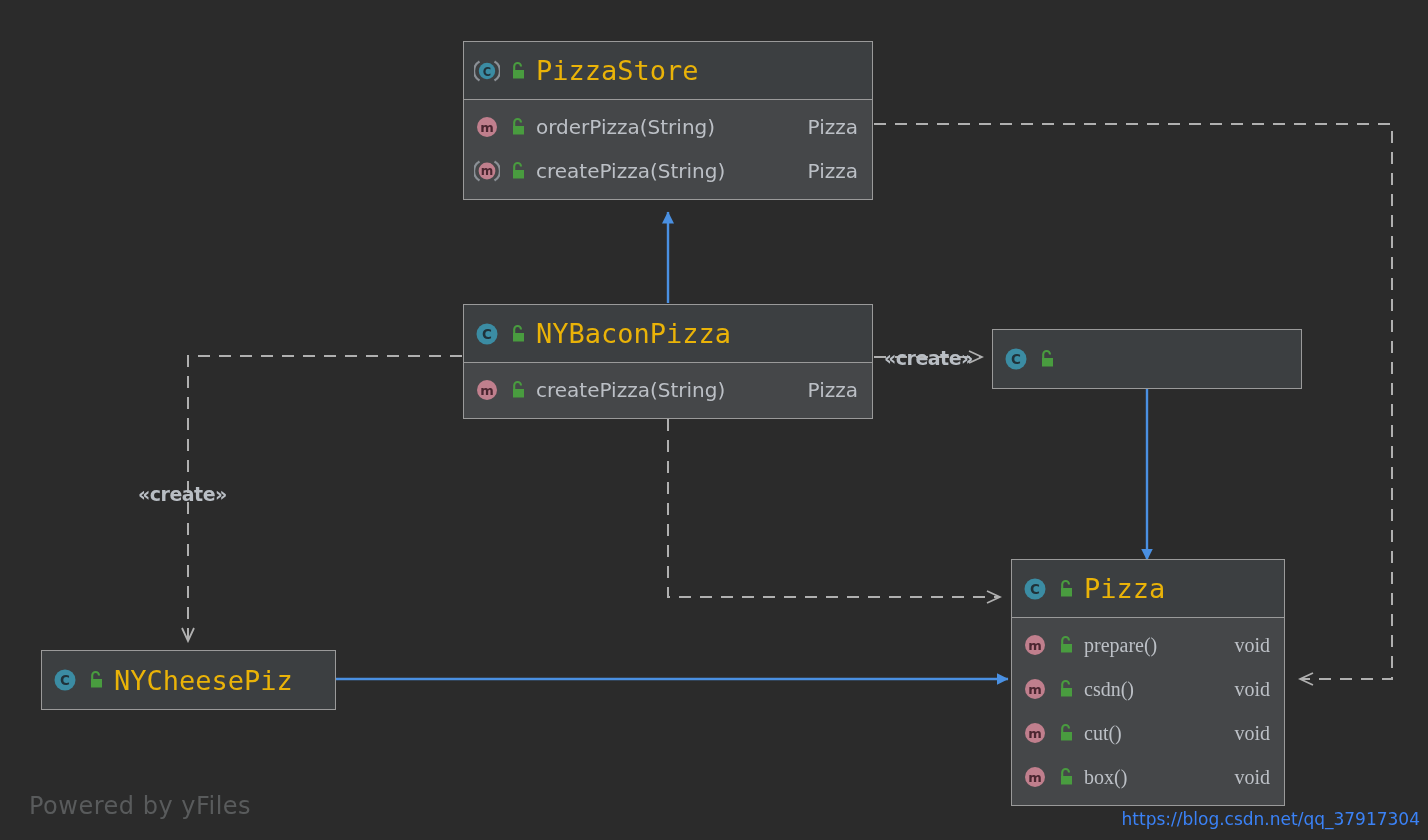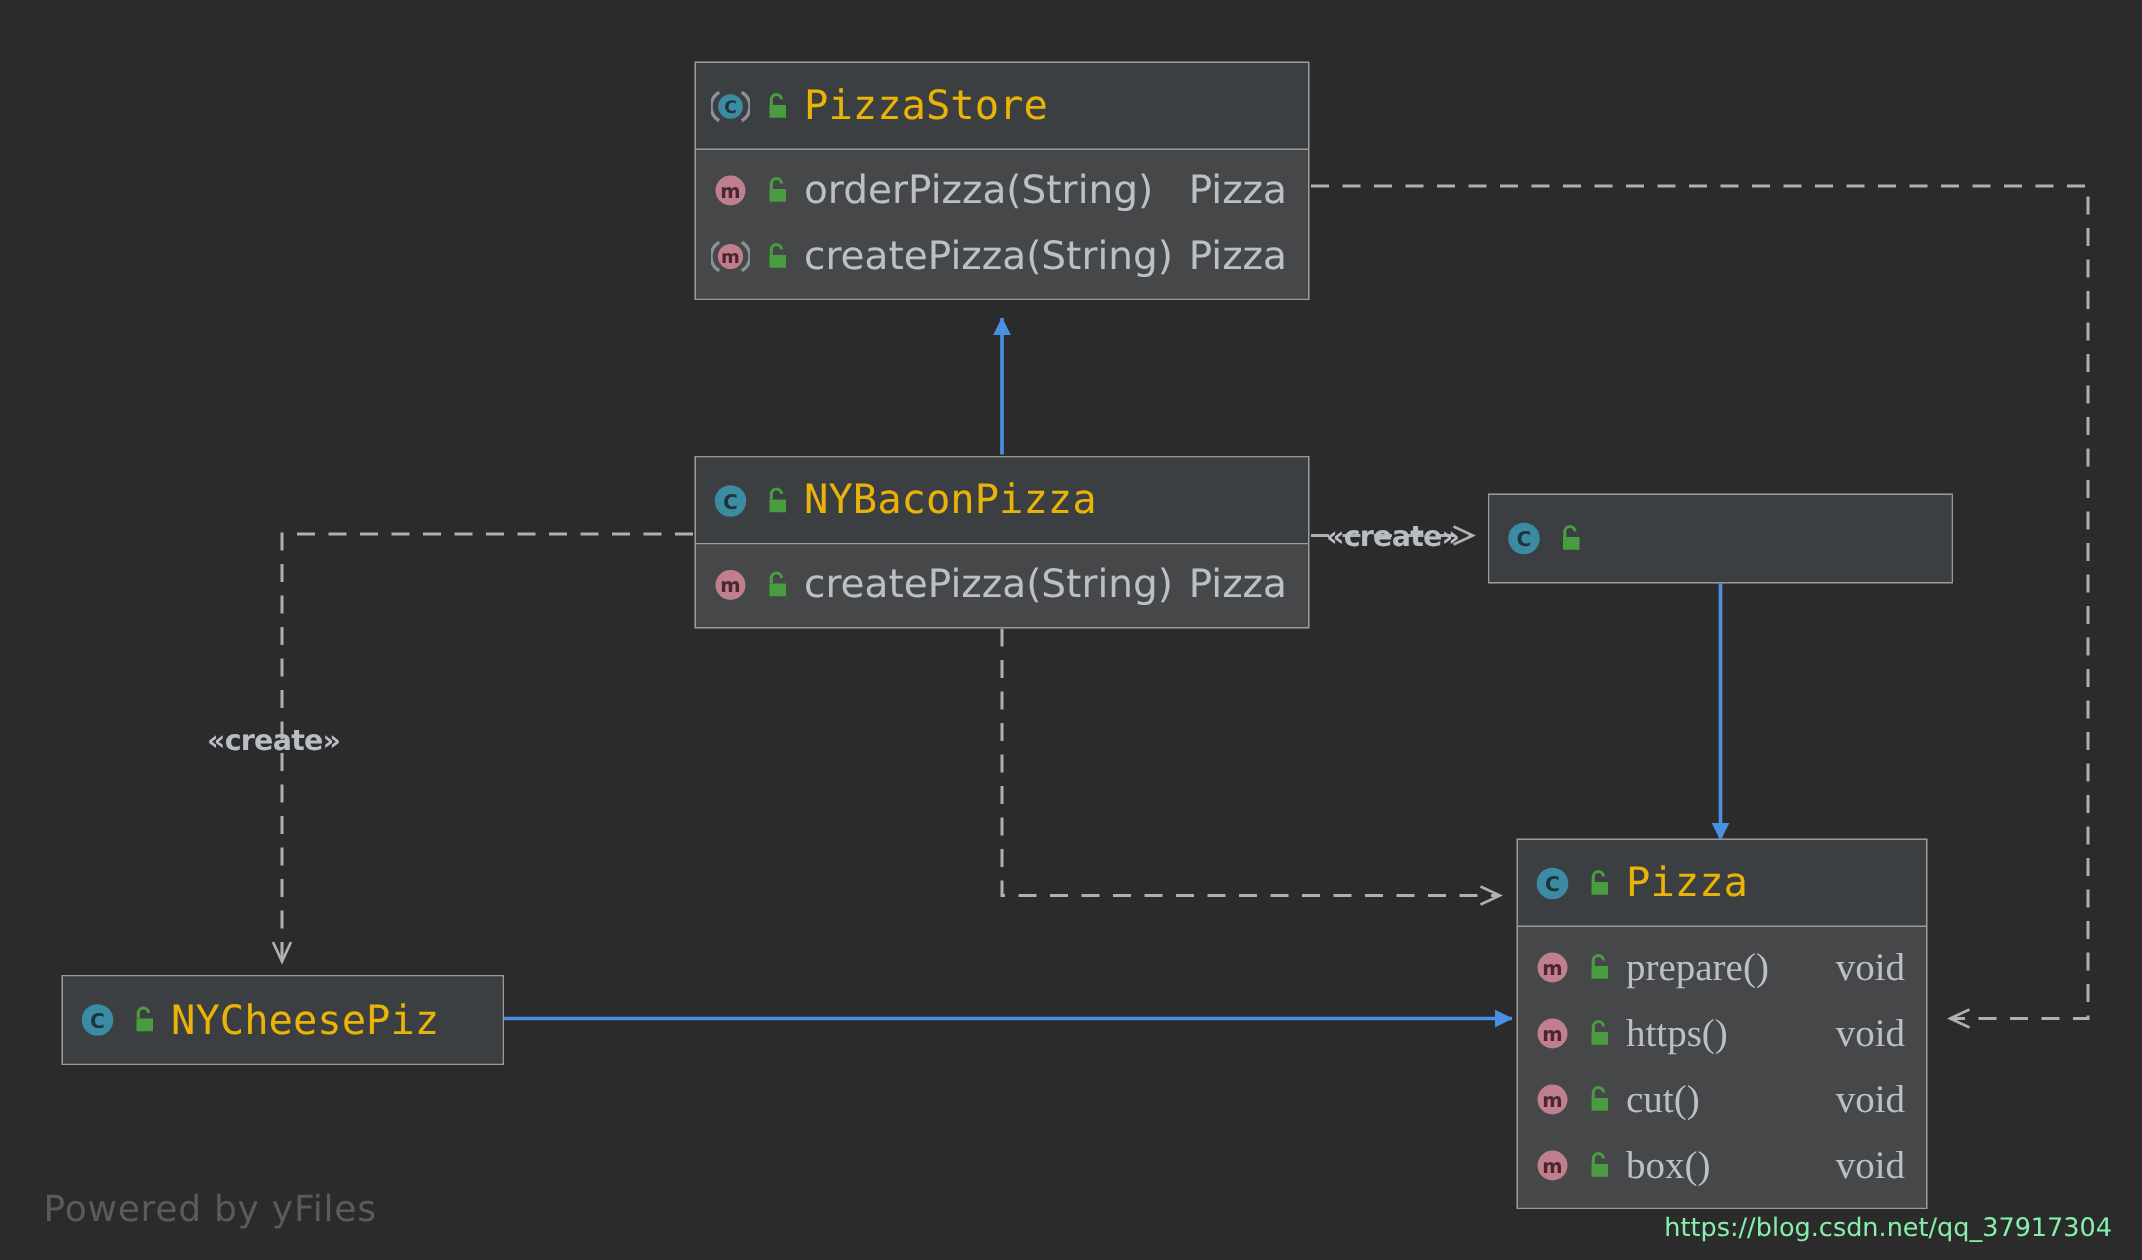--- a/index.html
+++ b/index.html
@@ -35,21 +35,21 @@
   .uml-name{
     color:#eab308;font-size:27px;letter-spacing:0px;
     white-space:nowrap;
   }
   .member{
     display:flex;align-items:center;gap:9px;
     height:44px;
   }
   .member-sig{
     color:#bcc0c6;
-    font-size:26px;
+    font-size:20px;
     white-space:pre;
     font-family:"DejaVu Sans","Liberation Sans",sans-serif;
   }
   .member-sig.mono{font-family:Liberation Serif, serif;}
 
   
   .ic{flex:0 0 auto;display:block;}
 
   
   .edge-label{
@@ -63,22 +63,22 @@
   }
 
   
   .yfiles{
     position:absolute;left:29px;top:792px;
     color:#595b5c;font-size:24px;
     font-family:"DejaVu Sans","Liberation Sans",sans-serif;
     letter-spacing:0.5px;
   }
   .watermark{
-    position:absolute;right:20px;top:809px;
-    color:#86efac;font-size:17px;
+    position:absolute;right:8px;top:809px;
+    color:#3b82f6;font-size:17px;
     font-family:"DejaVu Sans","Liberation Sans",sans-serif;
   }
 </style>
 </head>
 <body>
 
 <div id="canvas">
 
   <svg id="edges" viewBox="0 0 1428 840">
     <defs>
@@ -250,21 +250,21 @@
       </div>
       <div class="member">
         <svg class="ic" width="26" height="26" viewBox="0 0 26 26">
           <circle cx="13" cy="13" r="10" fill="#c07f8d"></circle>
           <text x="13" y="17.8" text-anchor="middle" font-family="DejaVu Sans, sans-serif" font-size="13" font-weight="bold" fill="#4b2630">m</text>
         </svg>
         <svg class="ic" width="18" height="20" viewBox="0 0 18 20">
           <path d="M5.2,9 L5.2,5.4 A3.4,3.4 0 0 1 12,5.4" fill="none" stroke="#499c3f" stroke-width="2.1"></path>
           <rect x="4" y="9" width="11" height="8.5" fill="#499c3f"></rect>
         </svg>
-        <span class="member-sig mono">https()</span>
+        <span class="member-sig mono">csdn()</span>
         <span class="member-sig mono" style="margin-left:auto;">void</span>
       </div>
       <div class="member">
         <svg class="ic" width="26" height="26" viewBox="0 0 26 26">
           <circle cx="13" cy="13" r="10" fill="#c07f8d"></circle>
           <text x="13" y="17.8" text-anchor="middle" font-family="DejaVu Sans, sans-serif" font-size="13" font-weight="bold" fill="#4b2630">m</text>
         </svg>
         <svg class="ic" width="18" height="20" viewBox="0 0 18 20">
           <path d="M5.2,9 L5.2,5.4 A3.4,3.4 0 0 1 12,5.4" fill="none" stroke="#499c3f" stroke-width="2.1"></path>
           <rect x="4" y="9" width="11" height="8.5" fill="#499c3f"></rect>

